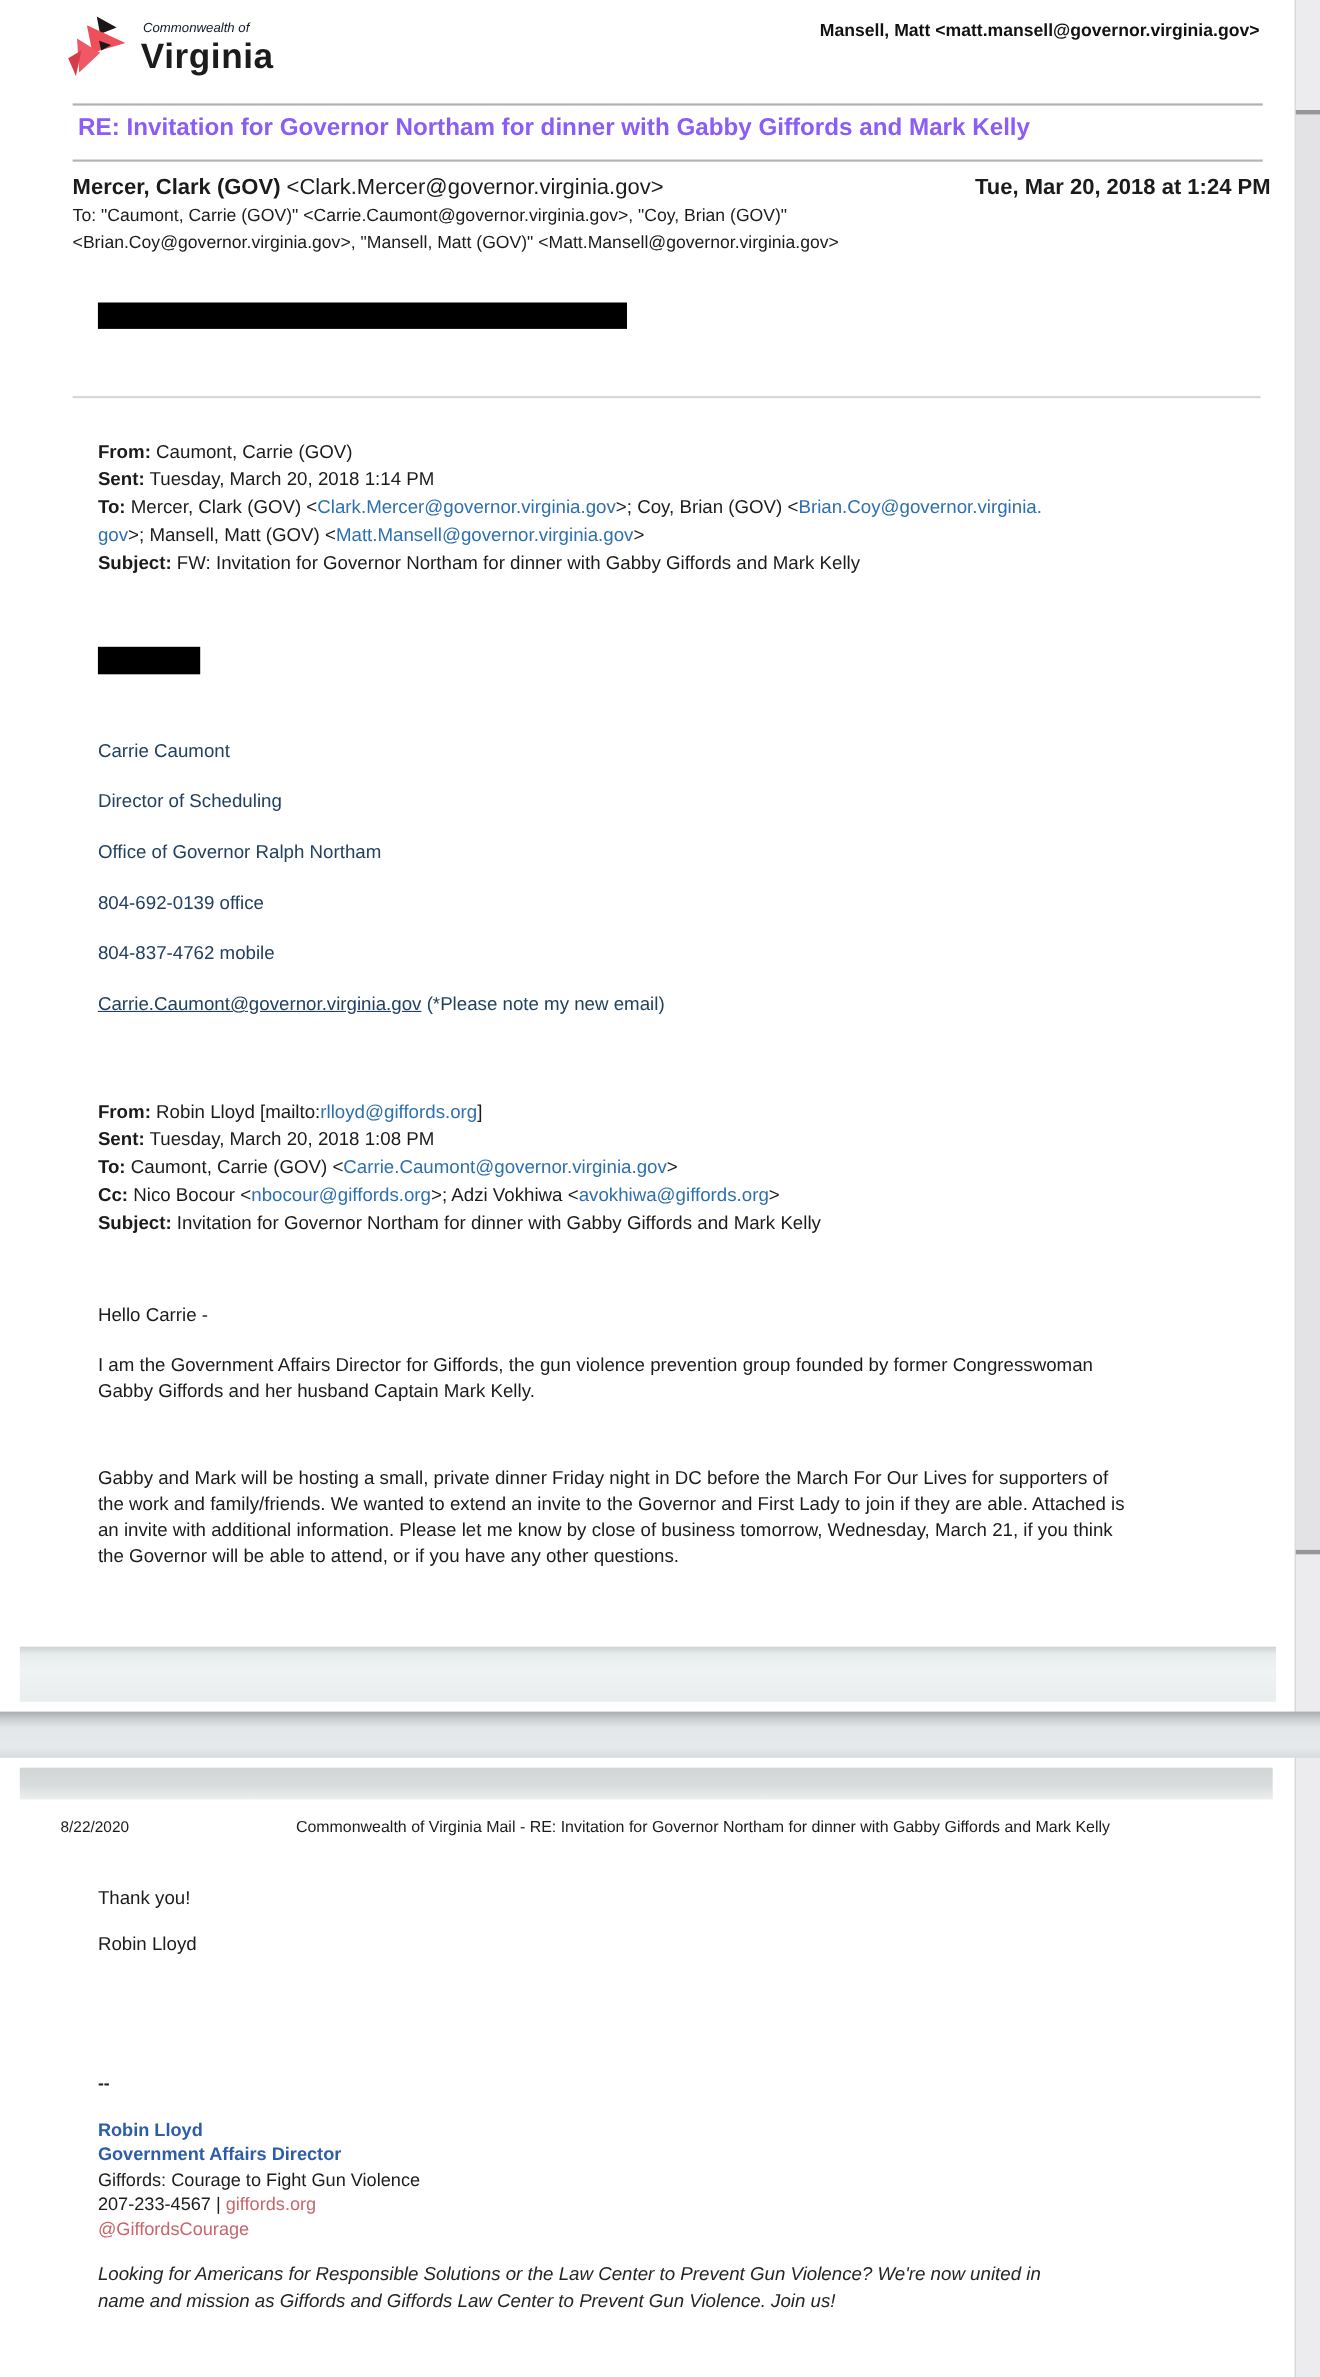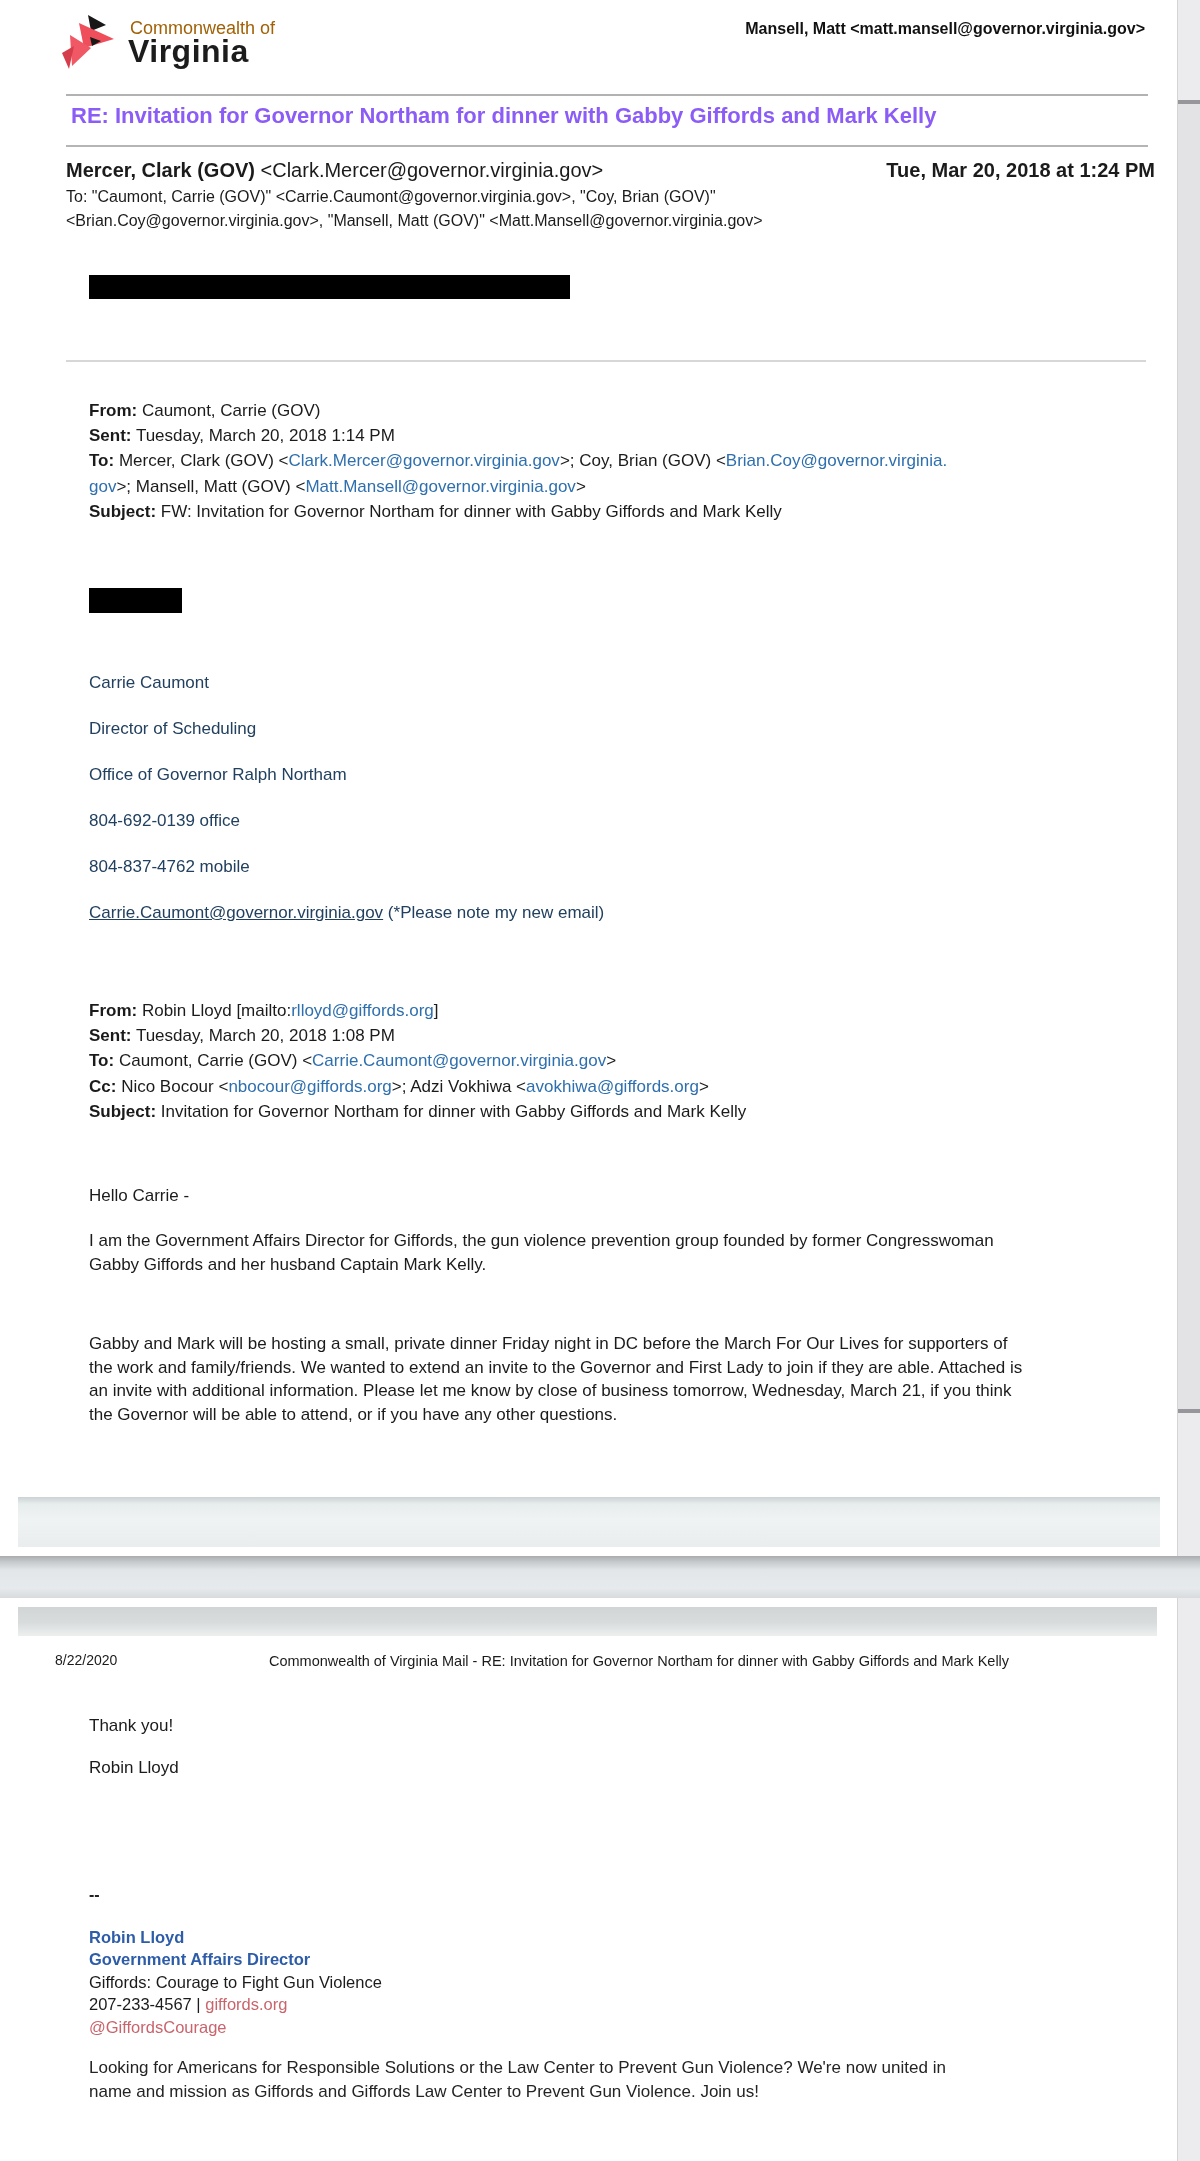--- a/index.html
+++ b/index.html
@@ -6,21 +6,21 @@
   .canvas{position:relative;width:1200px;height:2161px;background:#ffffff;overflow:hidden;
           font-family:"Liberation Sans",sans-serif;color:#1b1b1b;}
   .abs{position:absolute;}
 
   
   .scroll-track{left:1177px;top:0;width:23px;height:2161px;background:#ececee;border-left:1px solid #d4d4d6;}
   .scroll-thumb{left:1178px;top:100px;width:22px;height:1305px;background:#e3e3e6;
                 border-top:4px solid #97979b;border-bottom:4px solid #97979b;}
 
   
-  .brand-small{left:130px;top:18px;font-size:18px;color:#a16207;}
+  .brand-small{left:130px;top:18px;font-size:12px;color:#0f172a;font-style:italic;}
   .brand-large{left:128px;top:33px;font-size:32px;font-weight:700;color:#1c1c1c;letter-spacing:0.5px;}
   .logo{left:60px;top:13px;}
 
   .account{top:20px;right:55px;font-size:16px;font-weight:700;color:#111;}
 
   .hr1{left:66px;top:94px;width:1082px;height:2px;background:#a4a4a4;opacity:.85;}
   .hr2{left:66px;top:145px;width:1082px;height:2px;background:#a8a8a8;opacity:.85;}
   .hr-faint{left:66px;top:360px;width:1080px;height:2px;background:#d7d7d7;}
 
   .title{left:71px;top:103px;font-size:22px;font-weight:700;color:#8b5cf6;}
@@ -63,21 +63,21 @@
 
   .thanks{left:89px;top:1716px;font-size:17px;}
   .robin{left:89px;top:1758px;font-size:17px;}
   .sep{left:89px;top:1886px;font-size:16px;font-weight:700;color:#222;}
 
   .sig2{left:89px;top:1926px;font-size:16.5px;line-height:22.4px;}
   .sig2 .blue{color:var(--sig_blue);font-weight:700;}
   .sig2 .red{color:var(--brand_red_link);}
 
   .tagline{left:89px;top:2056px;width:1080px;font-size:17px;line-height:23.5px;
-           color:#242424;white-space:pre-line;}
+           font-style:italic;color:#242424;white-space:pre-line;}
 </style>
 </head>
 <body>
 
 <div class="canvas">
 
   <div class="abs scroll-track"></div>
   <div class="abs scroll-thumb"></div>
 
   <div class="abs logo">

